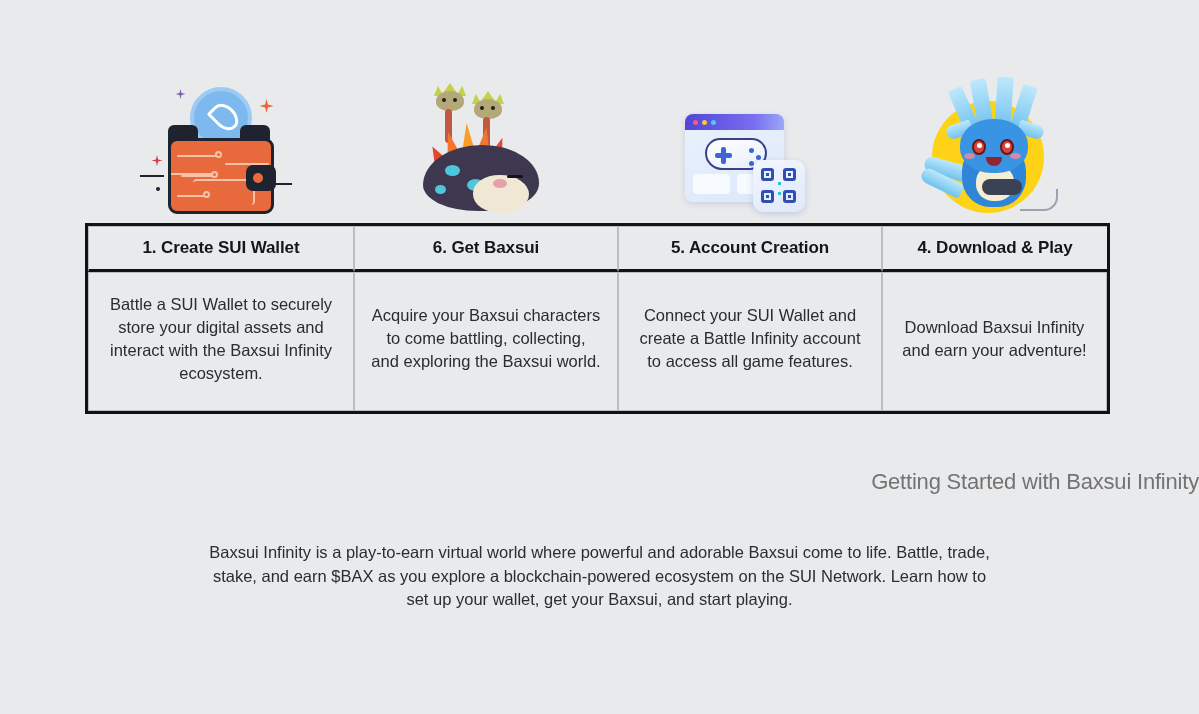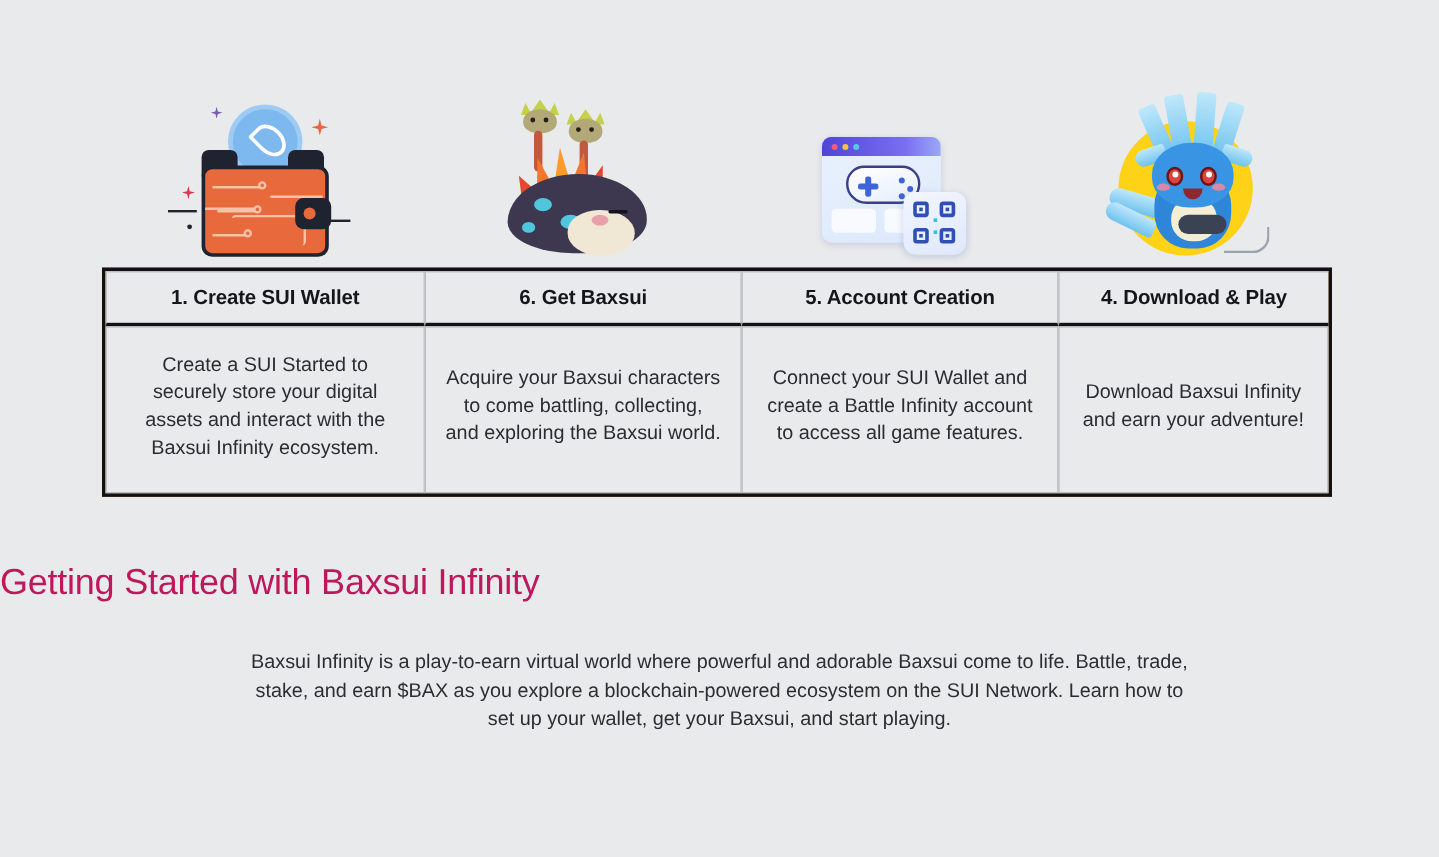--- a/index.html
+++ b/index.html
@@ -267,21 +267,21 @@
   }
 
   
   .steps-table {
     position: absolute;
     left: 85px;
     top: 223px;
     width: 1019px;
     border-collapse: separate;
     border-spacing: 0;
-    background: #a16207;
+    background: #f97316;
     border: 3px solid #121212;
     table-layout: fixed;
   }
   .steps-table th,
   .steps-table td {
     border: 1px solid #b9bcc2;
     background: #e9eaec;
     padding: 0;
     vertical-align: middle;
   }
@@ -307,24 +307,24 @@
   .steps-table th.col3, .steps-table td.col3 { width: 264px; }
   .steps-table th.col4, .steps-table td.col4 { width: 225px; }
   .steps-table th.col4 { border-right: none; margin-top: 28px; }
   .cell-text { display: block; }
 
   
   .intro-heading {
     position: absolute;
     left: 0; right: 0;
     top: 469px;
-    text-align: left;
-    font-size: 30px;
+    text-align: right;
+    font-size: 22px;
     font-weight: normal;
-    color: #be185d;
+    color: #737373;
     letter-spacing: -0.2px;
     margin: 0;
   }
   .intro-body {
     position: absolute;
     left: 50%;
     transform: translateX(-50%);
     top: 541px;
     width: 790px;
     text-align: center;
@@ -469,21 +469,21 @@
       <tr>
         <th class="col1">1. Create SUI Wallet</th>
         <th class="col2">6. Get Baxsui</th>
         <th class="col3">5. Account Creation</th>
         <th class="col4">4. Download &amp; Play</th>
       </tr>
     </thead>
     <tbody>
       <tr>
         <td class="col1">
-          <span class="cell-text">Create a SUI Started to securely store your digital assets and interact with the Baxsui Infinity ecosystem.</span>
+          <span class="cell-text">Battle a SUI Wallet to securely store your digital assets and interact with the Baxsui Infinity ecosystem.</span>
         </td>
         <td class="col2">
           <span class="cell-text">Acquire your Baxsui characters to come battling, collecting, and exploring the Baxsui world.</span>
         </td>
         <td class="col3">
           <span class="cell-text">Connect your SUI Wallet and create a Battle Infinity account to access all game features.</span>
         </td>
         <td class="col4">
           <span class="cell-text">Download Baxsui Infinity and earn your adventure!</span>
         </td>

